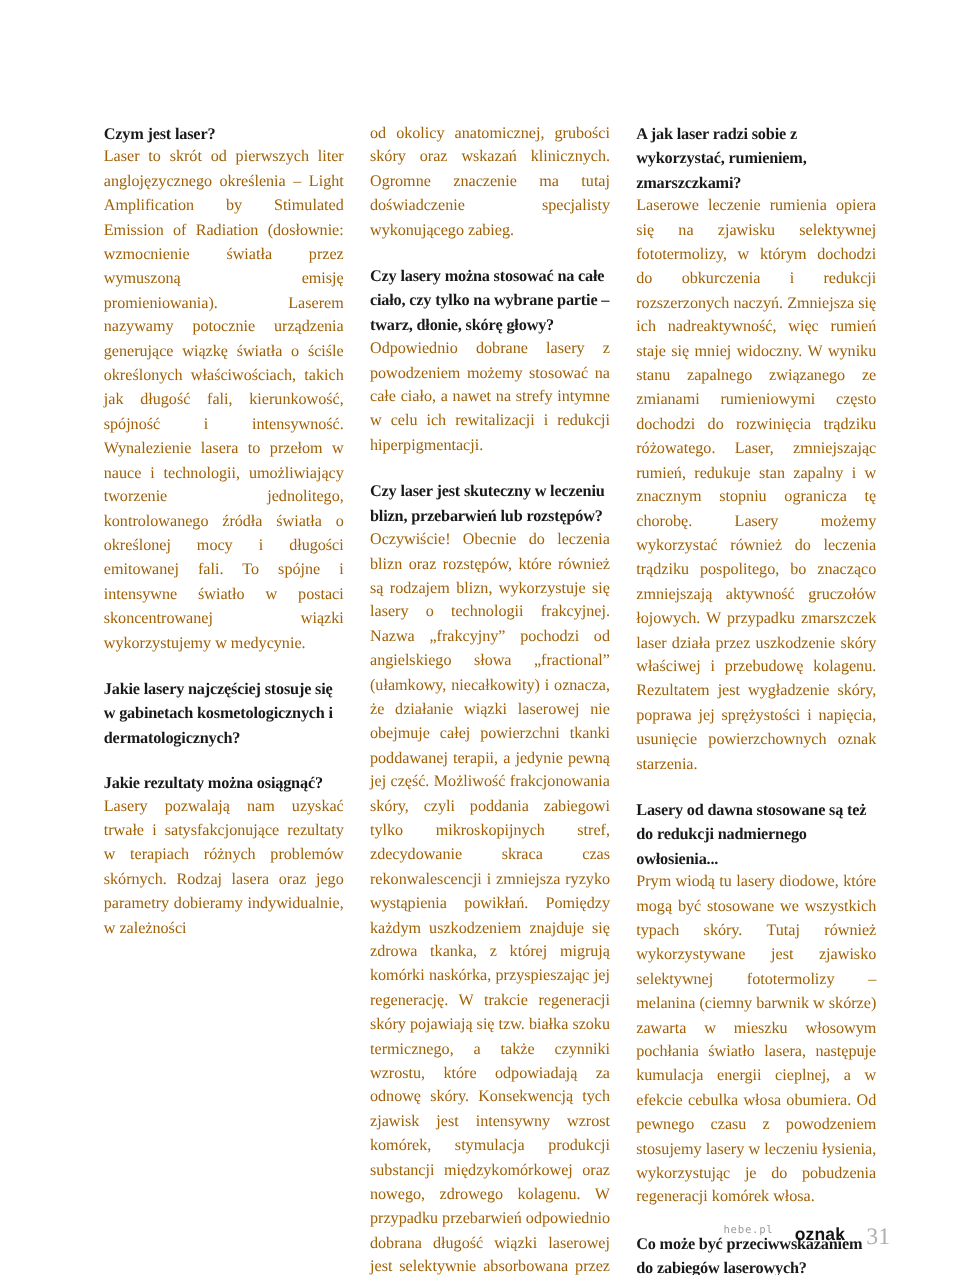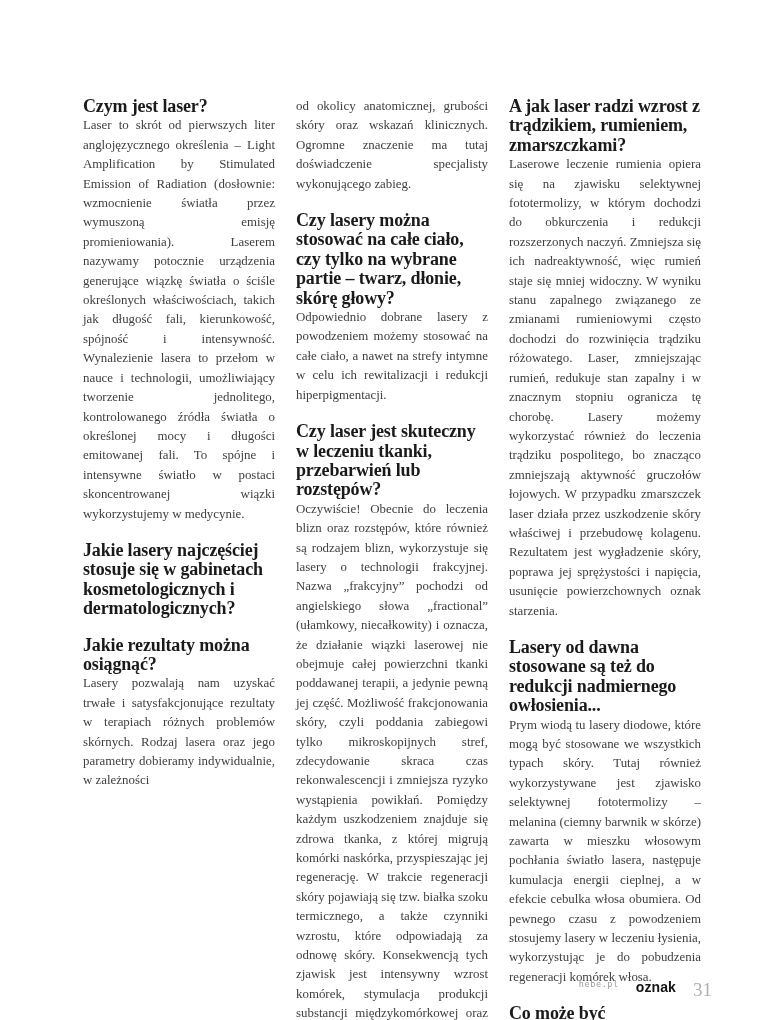--- a/index.html
+++ b/index.html
@@ -27,35 +27,35 @@
     display: flex;
     gap: 21px;
   }
   .column {
     width: 192px;
     flex: 0 0 192px;
   }
   .article-heading {
     font-family: "Liberation Serif", serif;
     font-weight: bold;
-    font-size: 18px;
+    font-size: 13px;
     line-height: 19.4px;
     letter-spacing: -0.15px;
     color: #1a1a1a;
     margin: 17px 0 0 0;
     text-align: left;
   }
   .article-heading.first {
     margin-top: 0;
   }
   .article-paragraph {
     font-family: "Liberation Serif", serif;
     font-size: 12.9px;
     line-height: 19.4px;
-    color: #404040;
+    color: #a16207;
     text-align: justify;
     margin: 0;
     hyphens: auto;
     -webkit-hyphens: auto;
   }
   .footer {
     position: absolute;
     right: 63px;
     top: 979px;
     display: flex;
@@ -90,25 +90,25 @@
         <h3 class="article-heading first">Czym jest laser?</h3>
         <p class="article-paragraph">Laser to skrót od pierwszych liter anglojęzycznego określenia – Light Amplification by Stimulated Emission of Radiation (dosłownie: wzmocnienie światła przez wymuszoną emisję promieniowania). Laserem nazywamy potocznie urządzenia generujące wiązkę światła o ściśle określonych właściwościach, takich jak długość fali, kierunkowość, spójność i intensywność. Wynalezienie lasera to przełom w nauce i technologii, umożliwiający tworzenie jednolitego, kontrolowanego źródła światła o określonej mocy i długości emitowanej fali. To spójne i intensywne światło w postaci skoncentrowanej wiązki wykorzystujemy w medycynie.</p>
         <h3 class="article-heading">Jakie lasery najczęściej stosuje się w gabinetach kosmetologicznych i dermatologicznych?</h3>
         <h3 class="article-heading">Jakie rezultaty można osiągnąć?</h3>
         <p class="article-paragraph">Lasery pozwalają nam uzyskać trwałe i satysfakcjonujące rezultaty w terapiach różnych problemów skórnych. Rodzaj lasera oraz jego parametry dobieramy indywidualnie, w zależności</p>
       </div>
       <div class="column">
         <p class="article-paragraph first">od okolicy anatomicznej, grubości skóry oraz wskazań klinicznych. Ogromne znaczenie ma tutaj doświadczenie specjalisty wykonującego zabieg.</p>
         <h3 class="article-heading">Czy lasery można stosować na całe ciało, czy tylko na wybrane partie – twarz, dłonie, skórę głowy?</h3>
         <p class="article-paragraph">Odpowiednio dobrane lasery z powodzeniem możemy stosować na całe ciało, a nawet na strefy intymne w celu ich rewitalizacji i redukcji hiperpigmentacji.</p>
-        <h3 class="article-heading">Czy laser jest skuteczny w leczeniu tkanki, przebarwień lub rozstępów?</h3>
+        <h3 class="article-heading">Czy laser jest skuteczny w leczeniu blizn, przebarwień lub rozstępów?</h3>
         <p class="article-paragraph">Oczywiście! Obecnie do leczenia blizn oraz rozstępów, które również są rodzajem blizn, wykorzystuje się lasery o technologii frakcyjnej. Nazwa „frakcyjny” pochodzi od angielskiego słowa „fractional” (ułamkowy, niecałkowity) i oznacza, że działanie wiązki laserowej nie obejmuje całej powierzchni tkanki poddawanej terapii, a jedynie pewną jej część. Możliwość frakcjonowania skóry, czyli poddania zabiegowi tylko mikroskopijnych stref, zdecydowanie skraca czas rekonwalescencji i zmniejsza ryzyko wystąpienia powikłań. Pomiędzy każdym uszkodzeniem znajduje się zdrowa tkanka, z której migrują komórki naskórka, przyspieszając jej regenerację. W trakcie regeneracji skóry pojawiają się tzw. białka szoku termicznego, a także czynniki wzrostu, które odpowiadają za odnowę skóry. Konsekwencją tych zjawisk jest intensywny wzrost komórek, stymulacja produkcji substancji międzykomórkowej oraz nowego, zdrowego kolagenu. W przypadku przebarwień odpowiednio dobrana długość wiązki laserowej jest selektywnie absorbowana przez zmianę barwnikową. Przebarwienia w ciągu kilku dni ciemnieją i ulegają złuszczaniu.</p>
       </div>
       <div class="column">
-        <h3 class="article-heading first">A jak laser radzi wzrost z trądzikiem, rumieniem, zmarszczkami?</h3>
+        <h3 class="article-heading first">A jak laser radzi sobie z wykorzystać, rumieniem, zmarszczkami?</h3>
         <p class="article-paragraph">Laserowe leczenie rumienia opiera się na zjawisku selektywnej fototermolizy, w którym dochodzi do obkurczenia i redukcji rozszerzonych naczyń. Zmniejsza się ich nadreaktywność, więc rumień staje się mniej widoczny. W wyniku stanu zapalnego związanego ze zmianami rumieniowymi często dochodzi do rozwinięcia trądziku różowatego. Laser, zmniejszając rumień, redukuje stan zapalny i w znacznym stopniu ogranicza tę chorobę. Lasery możemy wykorzystać również do leczenia trądziku pospolitego, bo znacząco zmniejszają aktywność gruczołów łojowych. W przypadku zmarszczek laser działa przez uszkodzenie skóry właściwej i przebudowę kolagenu. Rezultatem jest wygładzenie skóry, poprawa jej sprężystości i napięcia, usunięcie powierzchownych oznak starzenia.</p>
         <h3 class="article-heading">Lasery od dawna stosowane są też do redukcji nadmiernego owłosienia...</h3>
         <p class="article-paragraph">Prym wiodą tu lasery diodowe, które mogą być stosowane we wszystkich typach skóry. Tutaj również wykorzystywane jest zjawisko selektywnej fototermolizy – melanina (ciemny barwnik w skórze) zawarta w mieszku włosowym pochłania światło lasera, następuje kumulacja energii cieplnej, a w efekcie cebulka włosa obumiera. Od pewnego czasu z powodzeniem stosujemy lasery w leczeniu łysienia, wykorzystując je do pobudzenia regeneracji komórek włosa.</p>
         <h3 class="article-heading">Co może być przeciwwskazaniem do zabiegów laserowych?</h3>
       </div>
     </div>
 
   <div class="footer">
     <span class="footer-site">hebe.pl</span>
     <span class="footer-logo">oznak</span>

